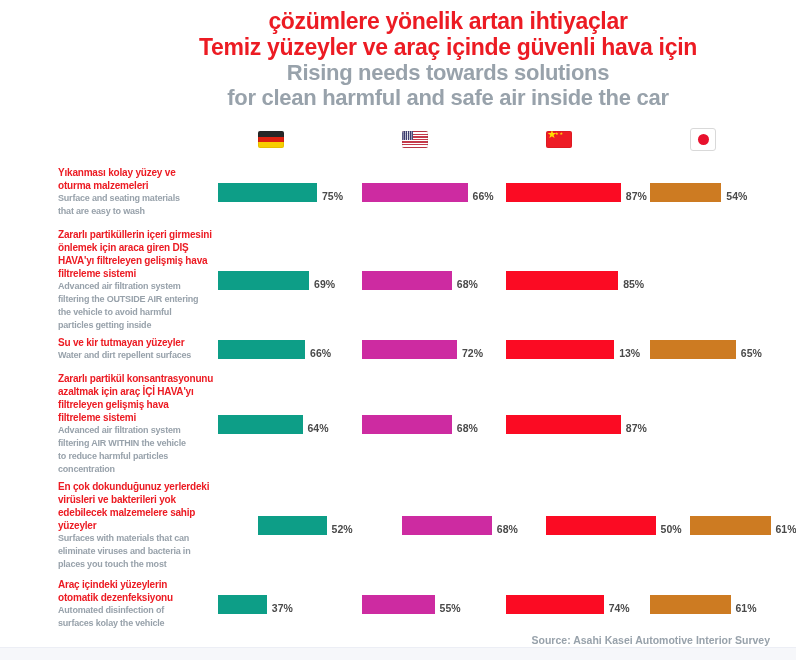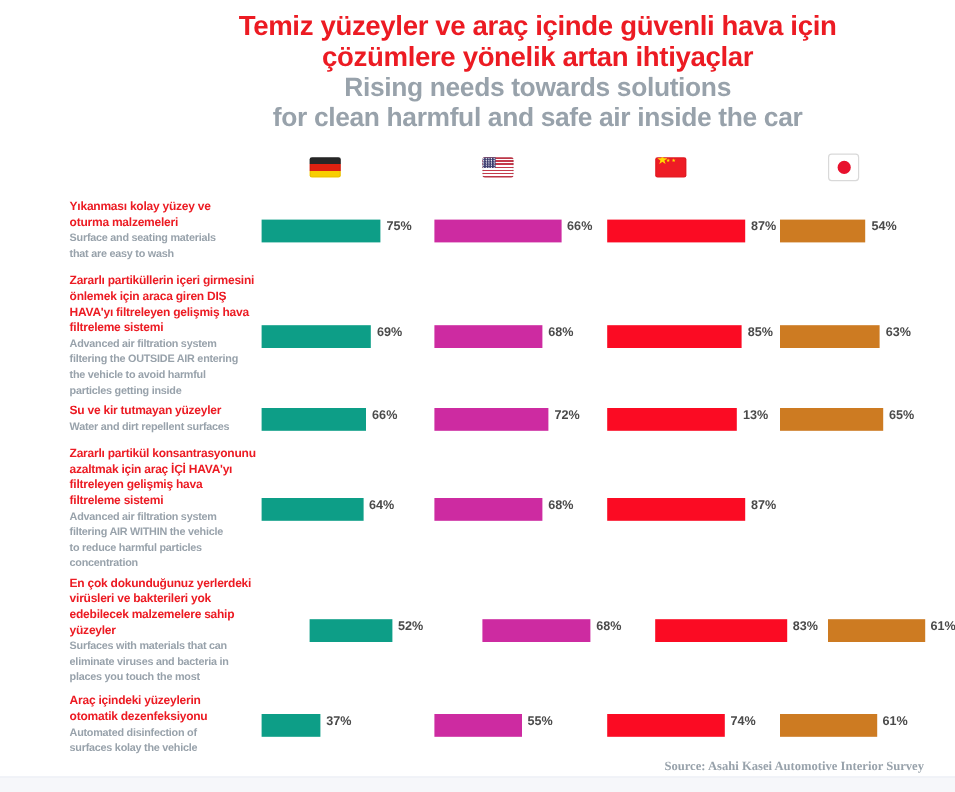--- a/index.html
+++ b/index.html
@@ -34,33 +34,33 @@
   
   .chart{margin-top:14px;}
   .row{display:flex;align-items:center;}
   .row.m10{margin-bottom:10px;}
   .row.m4{margin-bottom:4px;}
   .row.m7{margin-bottom:7px;gap:40px;}
   .labels{width:218px;box-sizing:border-box;padding-left:58px;flex:none;}
   .lab-tr{color:#EC1B23;font-size:10px;font-weight:bold;line-height:13px;letter-spacing:-0.2px;white-space:pre;}
   .lab-en{color:#98A2AB;font-size:9px;font-weight:bold;line-height:13px;letter-spacing:-0.2px;white-space:pre;}
   .bars{display:flex;flex:none;}
-  .bar-cell{width:144px;flex:none;display:flex;align-items:flex-start;overflow:visible;}
+  .bar-cell{width:144px;flex:none;display:flex;align-items:flex-end;overflow:visible;}
   .bar{height:19px;flex:none;}
   .pct{margin-left:5px;color:#4A4A4A;font-size:10.5px;font-weight:600;white-space:nowrap;}
   
-  .source{margin:4px 26px 0 0;text-align:right;color:#98A2AB;font-size:10.5px;font-weight:bold;line-height:12px;font-family:Liberation Serif, serif;}
+  .source{margin:4px 26px 0 0;text-align:right;color:#98A2AB;font-size:10.5px;font-weight:bold;line-height:12px;}
   .footer-band{position:absolute;left:0;bottom:0;width:796px;height:12px;background:#f6f7fa;border-top:1px solid #eceef5;}
 </style>
 </head>
 <body>
 
 <div class="title-wrap">
+  <div class="title-tr">çözümlere yönelik artan ihtiyaçlar</div>
   <div class="title-tr">Temiz yüzeyler ve araç içinde güvenli hava için</div>
-  <div class="title-tr">çözümlere yönelik artan ihtiyaçlar</div>
   <div class="title-en">Rising needs towards solutions</div>
   <div class="title-en">for clean harmful and safe air inside the car</div>
 </div>
 
 <div class="flags-row">
   <div class="flag-cell">
     <div class="flag flag-de"></div>
   </div>
   <div class="flag-cell">
     <div class="flag flag-us"></div>
@@ -119,24 +119,20 @@
           <span class="pct">69%</span>
         </div>
       <div class="bar-cell">
           <div class="bar" style="width: 89.8px; background: rgb(205, 43, 161);"></div>
           <span class="pct">68%</span>
         </div>
       <div class="bar-cell">
           <div class="bar" style="width: 112.2px; background: rgb(251, 11, 35);"></div>
           <span class="pct">85%</span>
         </div>
-      <div class="bar-cell">
-          <div class="bar" style="width: 83.2px; background: rgb(205, 123, 34);"></div>
-          <span class="pct">63%</span>
-        </div>
     </div>
   </div>
 
   <div class="row m10">
     <div class="labels">
       <div class="lab-tr">Su ve kir tutmayan yüzeyler</div>
       <div class="lab-en">Water and dirt repellent surfaces</div>
     </div>
     <div class="bars">
       <div class="bar-cell">
@@ -199,21 +195,21 @@
       <div class="bar-cell">
           <div class="bar" style="width: 68.6px; background: rgb(13, 158, 135);"></div>
           <span class="pct">52%</span>
         </div>
       <div class="bar-cell">
           <div class="bar" style="width: 89.8px; background: rgb(205, 43, 161);"></div>
           <span class="pct">68%</span>
         </div>
       <div class="bar-cell">
           <div class="bar" style="width: 109.6px; background: rgb(251, 11, 35);"></div>
-          <span class="pct">83%</span>
+          <span class="pct">50%</span>
         </div>
       <div class="bar-cell">
           <div class="bar" style="width: 80.5px; background: rgb(205, 123, 34);"></div>
           <span class="pct">61%</span>
         </div>
     </div>
   </div>
 
   <div class="row">
     <div class="labels">

